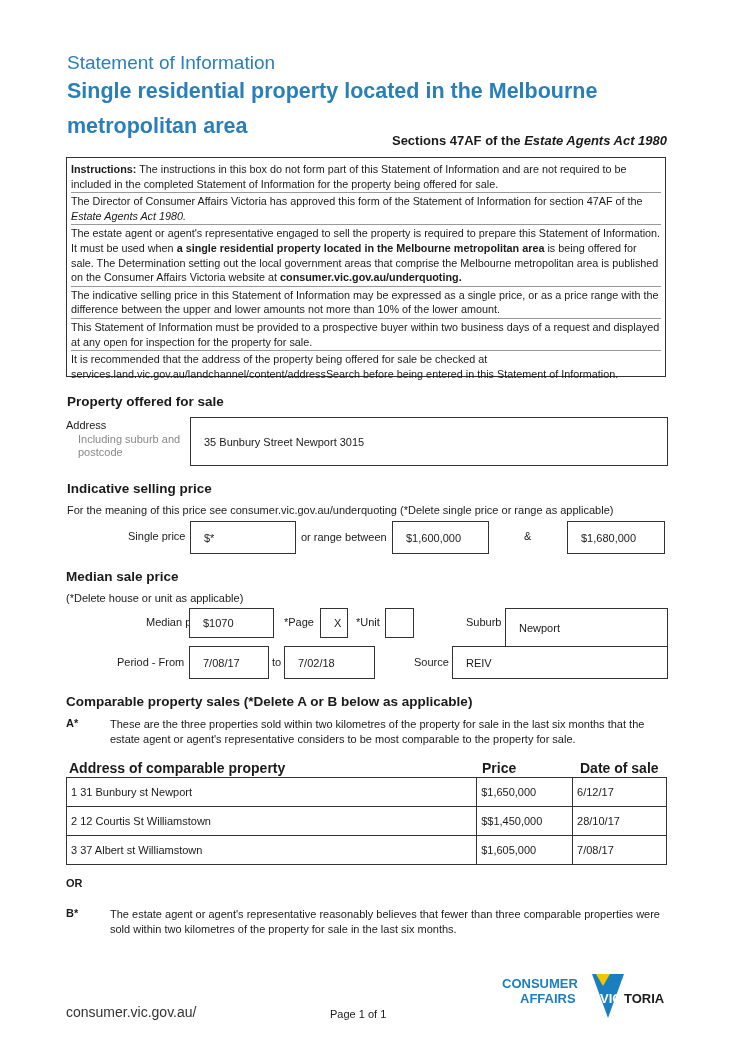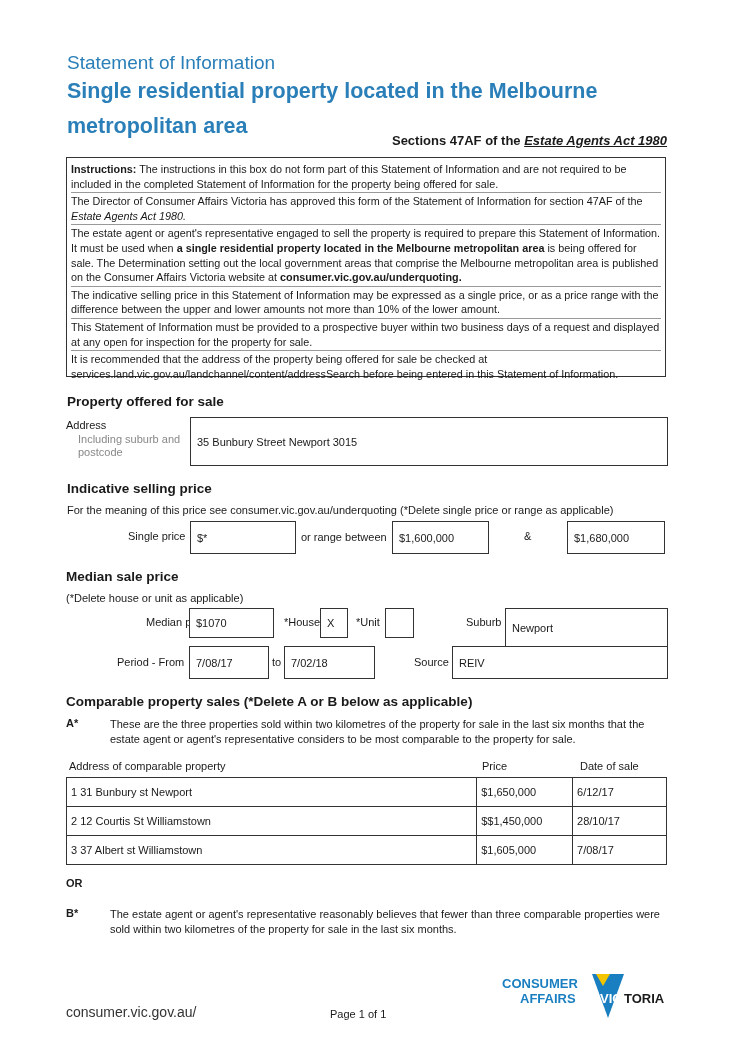--- a/index.html
+++ b/index.html
@@ -4,44 +4,44 @@
 <style>
   html, body { margin: 0; padding: 0; background: #ffffff; }
   body {
     width: 742px; height: 1050px; position: relative; overflow: hidden;
     font-family: "Liberation Sans", sans-serif; color: #1a1a1a;
   }
   .abs { position: absolute; }
   .kicker { left: 67px; top: 52px; font-size: 19px; color: #2a7fb8; font-weight: normal; }
   .title { left: 67px; top: 74px; width: 600px; font-size: 21.5px; line-height: 35px; color: #2a7fb8; font-weight: bold; }
   .sections { right: 75px; top: 133px; font-size: 13px; font-weight: bold; }
-  .sections i { font-style: italic; text-decoration: underline; }
+  .sections i { font-style: italic; }
 
   .instr {
     left: 66px; top: 157px; width: 600px; height: 220px;
     border: 1px solid #333; box-sizing: border-box; padding: 4px 4px;
     font-size: 10.8px; line-height: 14.6px;
   }
   .instr p { margin: 0; }
   .instr .rule { border-top: 1px solid #999; margin: 1px 0; }
 
   .h2 { font-size: 13.5px; font-weight: bold; }
   .small { font-size: 11px; }
   .lbl { font-size: 11px; text-align: left; line-height: 13px; }
   .lbl-grey { color: #888; }
   .box {
     border: 1px solid #333; box-sizing: border-box; font-size: 11px;
-    padding-left: 6px; display: flex; align-items: center; background: #fff;
+    padding-left: 13px; display: flex; align-items: center; background: #fff;
   }
   table.comp {
     position: absolute; left: 66px; top: 777px; width: 601px;
     border-collapse: collapse; font-size: 11px; padding-left: 43px;
   }
   table.comp td { border: 1px solid #333; height: 28px; padding: 0 4px; }
-  .thead { font-size: 11px; font-weight: normal; }
+  .thead { font-size: 14px; font-weight: bold; }
   .footer-url { left: 66px; top: 1004px; font-size: 14px; color: #333; }
   .page { left: 330px; top: 1008px; font-size: 11px; }
   .logo { left: 500px; top: 972px; width: 170px; height: 48px; }
 </style>
 </head>
 <body>
 
 <div class="abs kicker">Statement of Information</div>
 <div class="abs title">Single residential property located in the Melbourne metropolitan area</div>
 <div class="abs sections"><span>Sections 47AF of the </span><i>Estate Agents Act 1980</i></div>
@@ -71,21 +71,21 @@
 <div class="abs box" style="left:190px; top:521px; width:106px; height:33px;">$*</div>
 <div class="abs small" style="left:301px; top:531px;">or range between</div>
 <div class="abs box" style="left:392px; top:521px; width:97px; height:33px;">$1,600,000</div>
 <div class="abs small" style="left:524px; top:530px;">&amp;</div>
 <div class="abs box" style="left:567px; top:521px; width:98px; height:33px;">$1,680,000</div>
 
 <div class="abs h2" style="left:66px; top:569px;">Median sale price</div>
 <div class="abs small" style="left:66px; top:592px;">(*Delete house or unit as applicable)</div>
 <div class="abs small" style="left:122px; top:616px;padding-left:24px;">Median price</div>
 <div class="abs box" style="left:189px; top:608px; width:85px; height:30px;">$1070</div>
-<div class="abs small" style="left:284px; top:616px;">*House</div>
+<div class="abs small" style="left:284px; top:616px;">*Page</div>
 <div class="abs box" style="left:320px; top:608px; width:28px; height:30px;">X</div>
 <div class="abs small" style="left:356px; top:616px;">*Unit</div>
 <div class="abs box" style="left:385px; top:608px; width:29px; height:30px;"></div>
 <div class="abs small" style="left:466px; top:616px;">Suburb</div>
 <div class="abs box" style="left:505px; top:608px; width:163px; height:40px;">Newport</div>
 
 <div class="abs small" style="left:117px; top:656px;">Period - From</div>
 <div class="abs box" style="left:189px; top:646px; width:80px; height:33px;">7/08/17</div>
 <div class="abs small" style="left:272px; top:656px;">to</div>
 <div class="abs box" style="left:284px; top:646px; width:91px; height:33px;">7/02/18</div>

